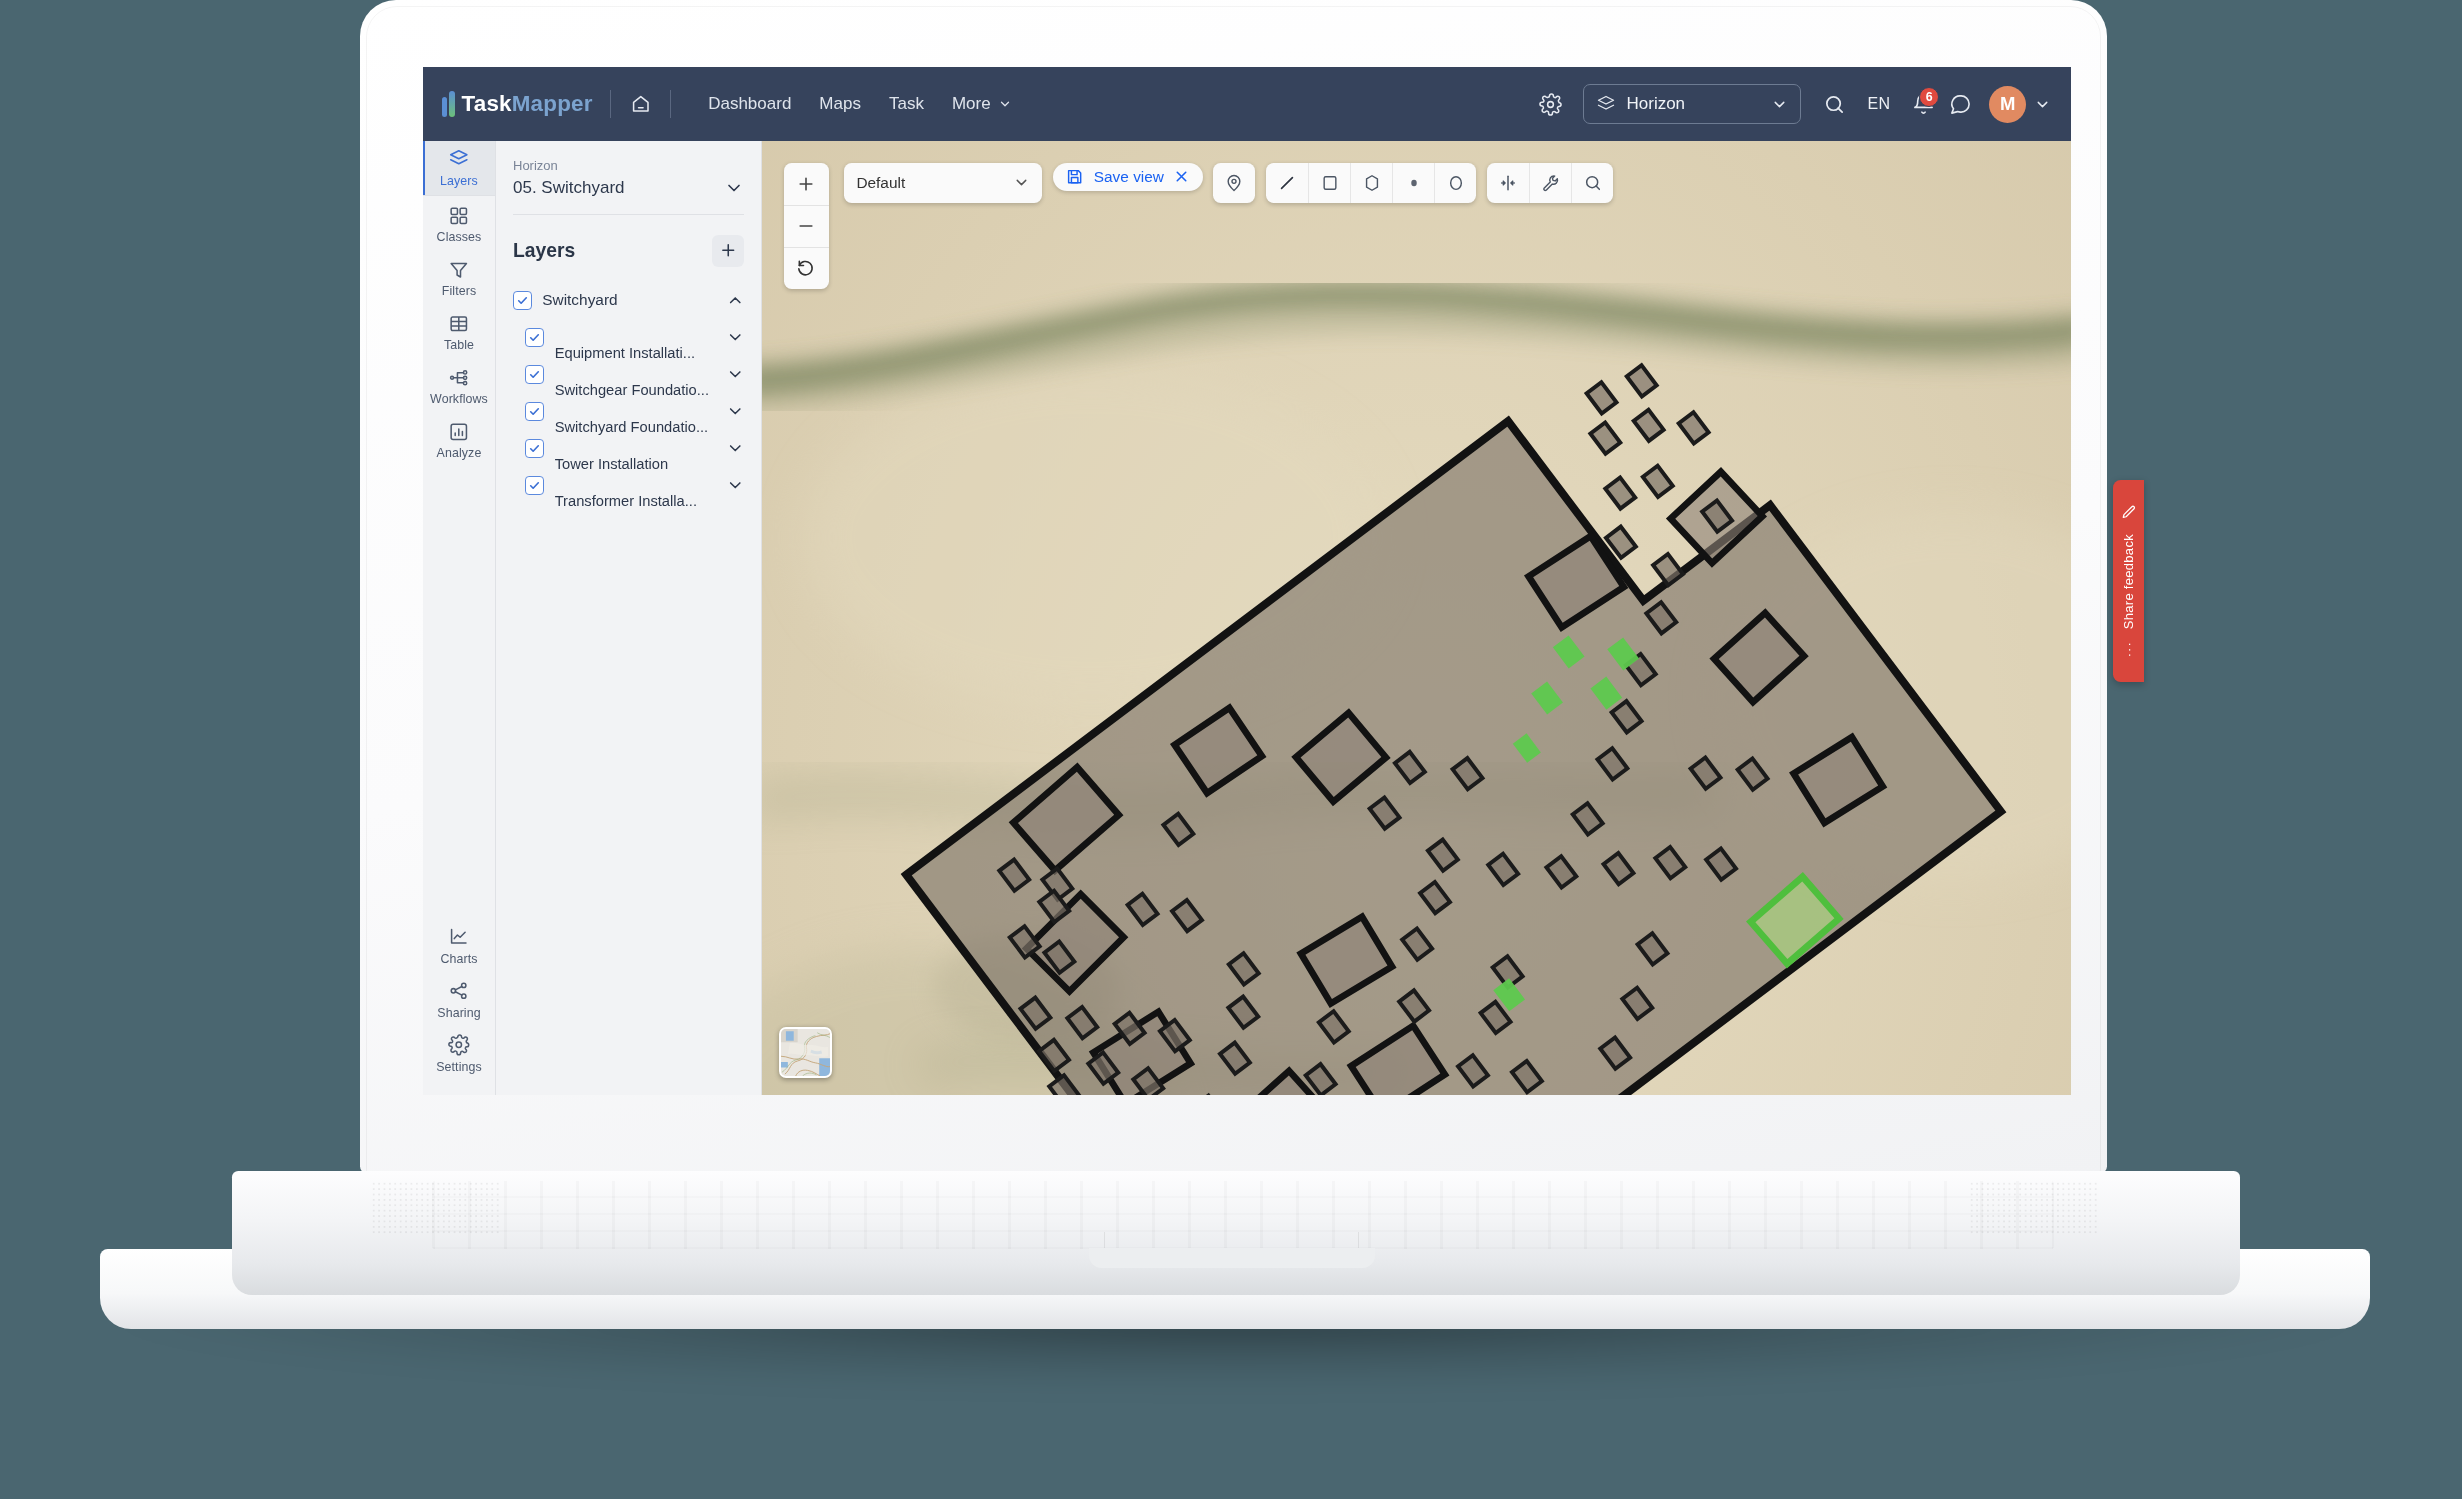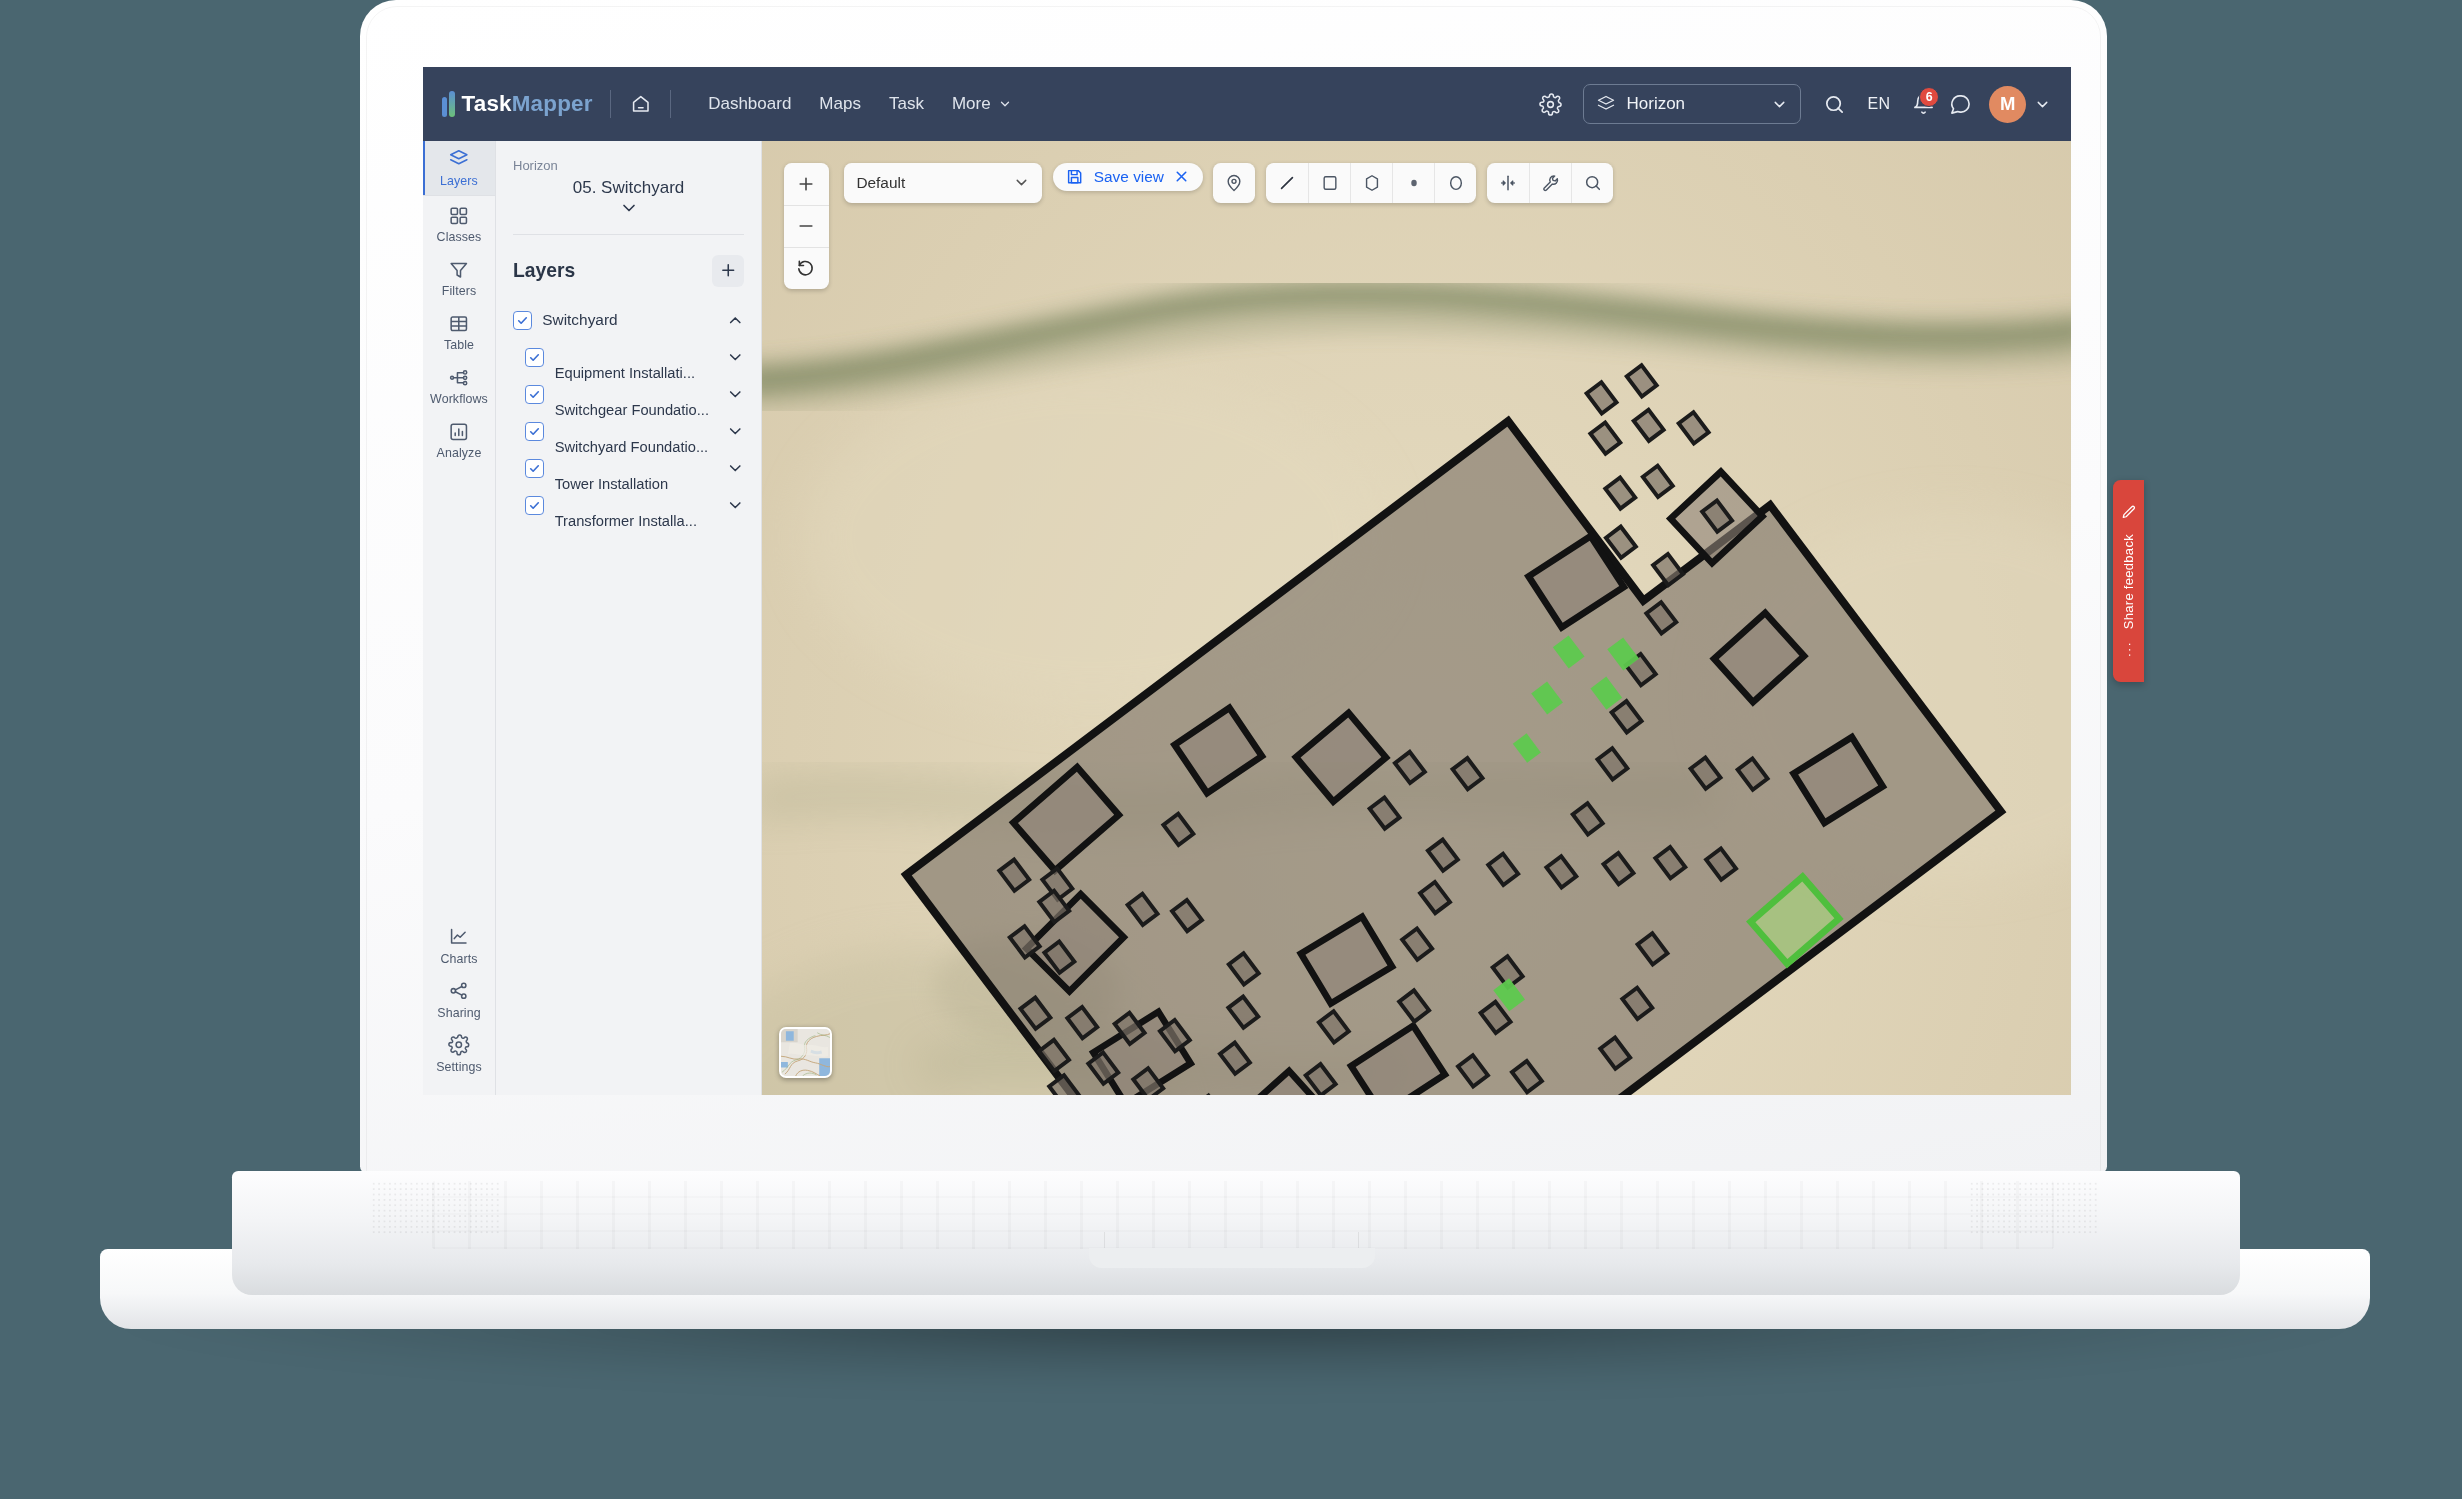--- a/index.html
+++ b/index.html
@@ -142,21 +142,21 @@
   .rail-item.active svg{stroke:#3b6fd4;}
   .rail-sep{height:0.8px;background:#dfe1e5;margin:0 0 1.5px 0;}
 
   
   .panel{
     width:266px;flex:0 0 266px;background:#f2f3f5;border-right:0.8px solid #dfe1e5;
     display:flex;flex-direction:column;padding:0 17px;
   }
   .proj-block{padding:17px 0 15.4px 0;cursor:pointer;}
   .proj-label{font-size:13px;color:#7a8497;margin-bottom:5.4px;}
-  .proj-row{display:flex;align-items:center;justify-content:space-between;flex-direction:column;}
+  .proj-row{display:flex;align-items:center;justify-content:space-between;}
   .proj-name{font-size:17px;color:#2d384c;font-weight:500;}
   .panel-hr{height:0.8px;background:#dfe1e5;}
   .layers-head{display:flex;align-items:center;justify-content:space-between;padding:20px 0 15.4px 0;}
   .layers-title{font-size:19.3px;color:#2b3648;font-weight:600;}
   .add-btn{width:32px;height:32px;border-radius:6.2px;background:#e8eaee;display:flex;align-items:center;justify-content:center;cursor:pointer;}
   .layer-row{display:flex;align-items:center;gap:10.8px;height:37px;cursor:pointer;}
   .layer-row.child{padding-left:12.4px;}
   .cbx{width:18.5px;height:18.5px;border-radius:3.9px;border:1.2px solid #5b89de;background:#fff;
        display:flex;align-items:center;justify-content:center;flex:0 0 18.5px;cursor:pointer;}
   .layer-name{flex:1;font-size:15.4px;color:#2d384c;white-space:nowrap;overflow:hidden;text-overflow:ellipsis;}

